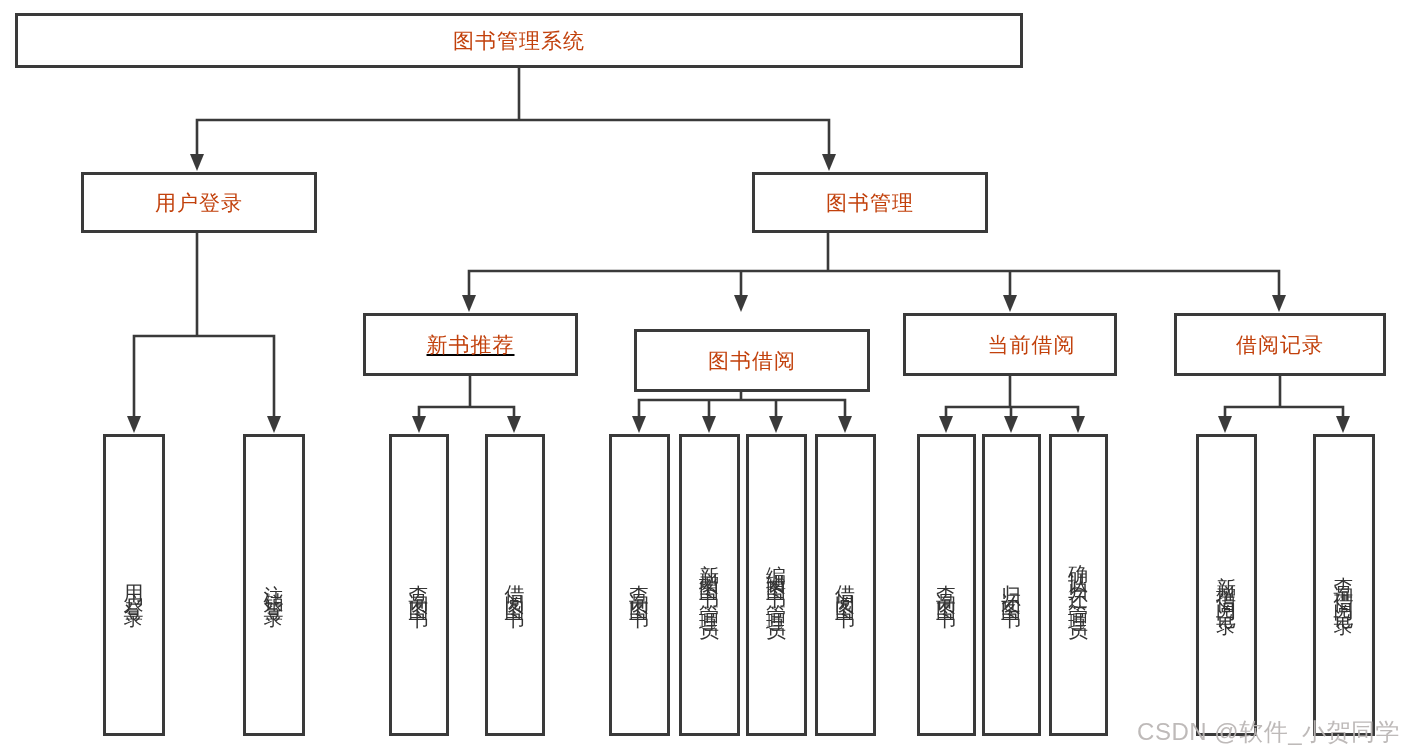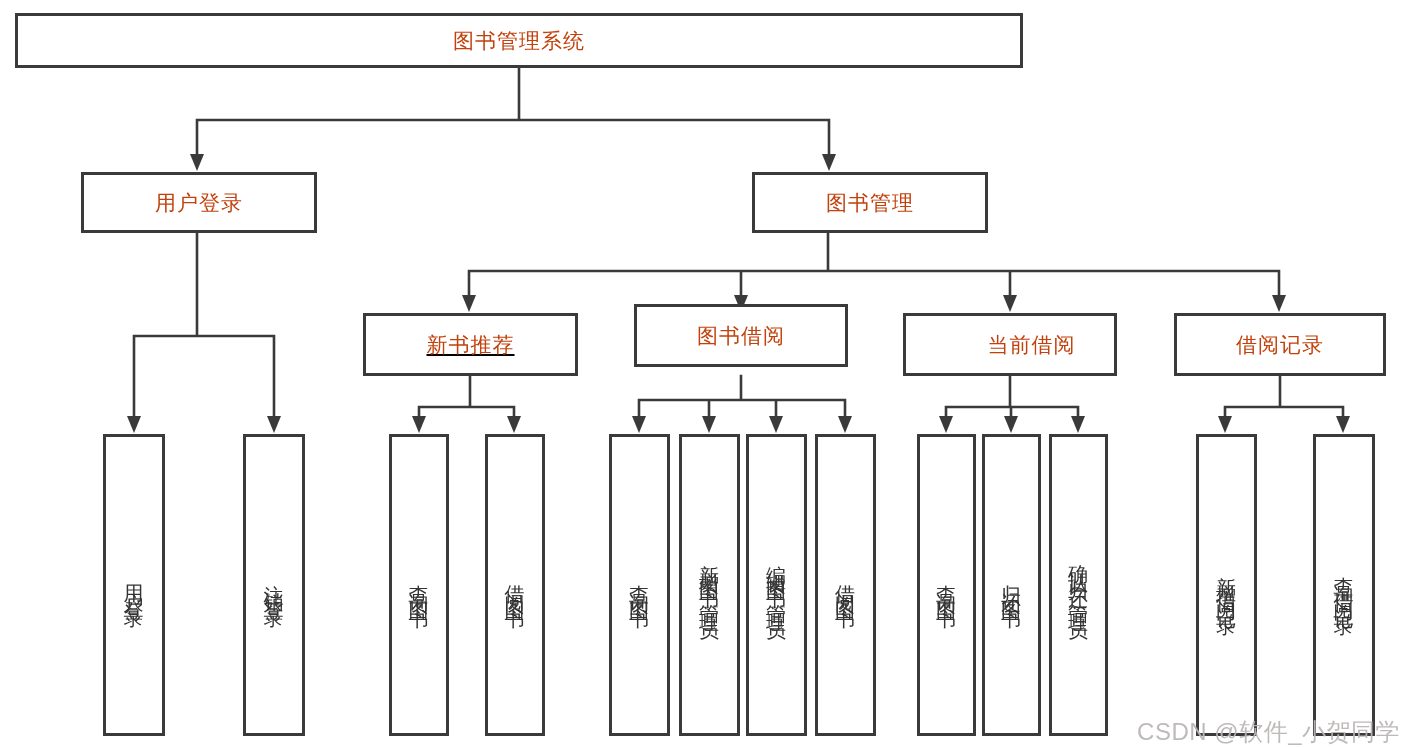--- a/index.html
+++ b/index.html
@@ -92,21 +92,21 @@
   <div class="node hbox" style="left:81px;top:172px;width:236px;height:61px;">
     <span class="lbl">用户登录</span>
   </div>
   <div class="node hbox" style="left:710px;top:172px;width:236px;height:61px;margin-left:42px;">
     <span class="lbl">图书管理</span>
   </div>
 
   <div class="node hbox" style="left:363px;top:313px;width:215px;height:63px;text-decoration:underline;">
     <span class="lbl">新书推荐</span>
   </div>
-  <div class="node hbox" style="left:634px;top:304px;width:214px;height:63px;">
+  <div class="node hbox" style="left:634px;top:329px;width:236px;height:63px;">
     <span class="lbl">图书借阅</span>
   </div>
   <div class="node hbox" style="left:903px;top:313px;width:214px;height:63px;padding-left:43px;">
     <span class="lbl">当前借阅</span>
   </div>
   <div class="node hbox" style="left:1174px;top:313px;width:212px;height:63px;">
     <span class="lbl">借阅记录</span>
   </div>
 
   <div class="node vbox" style="left:103px;top:434px;width:62px;height:302px;">

